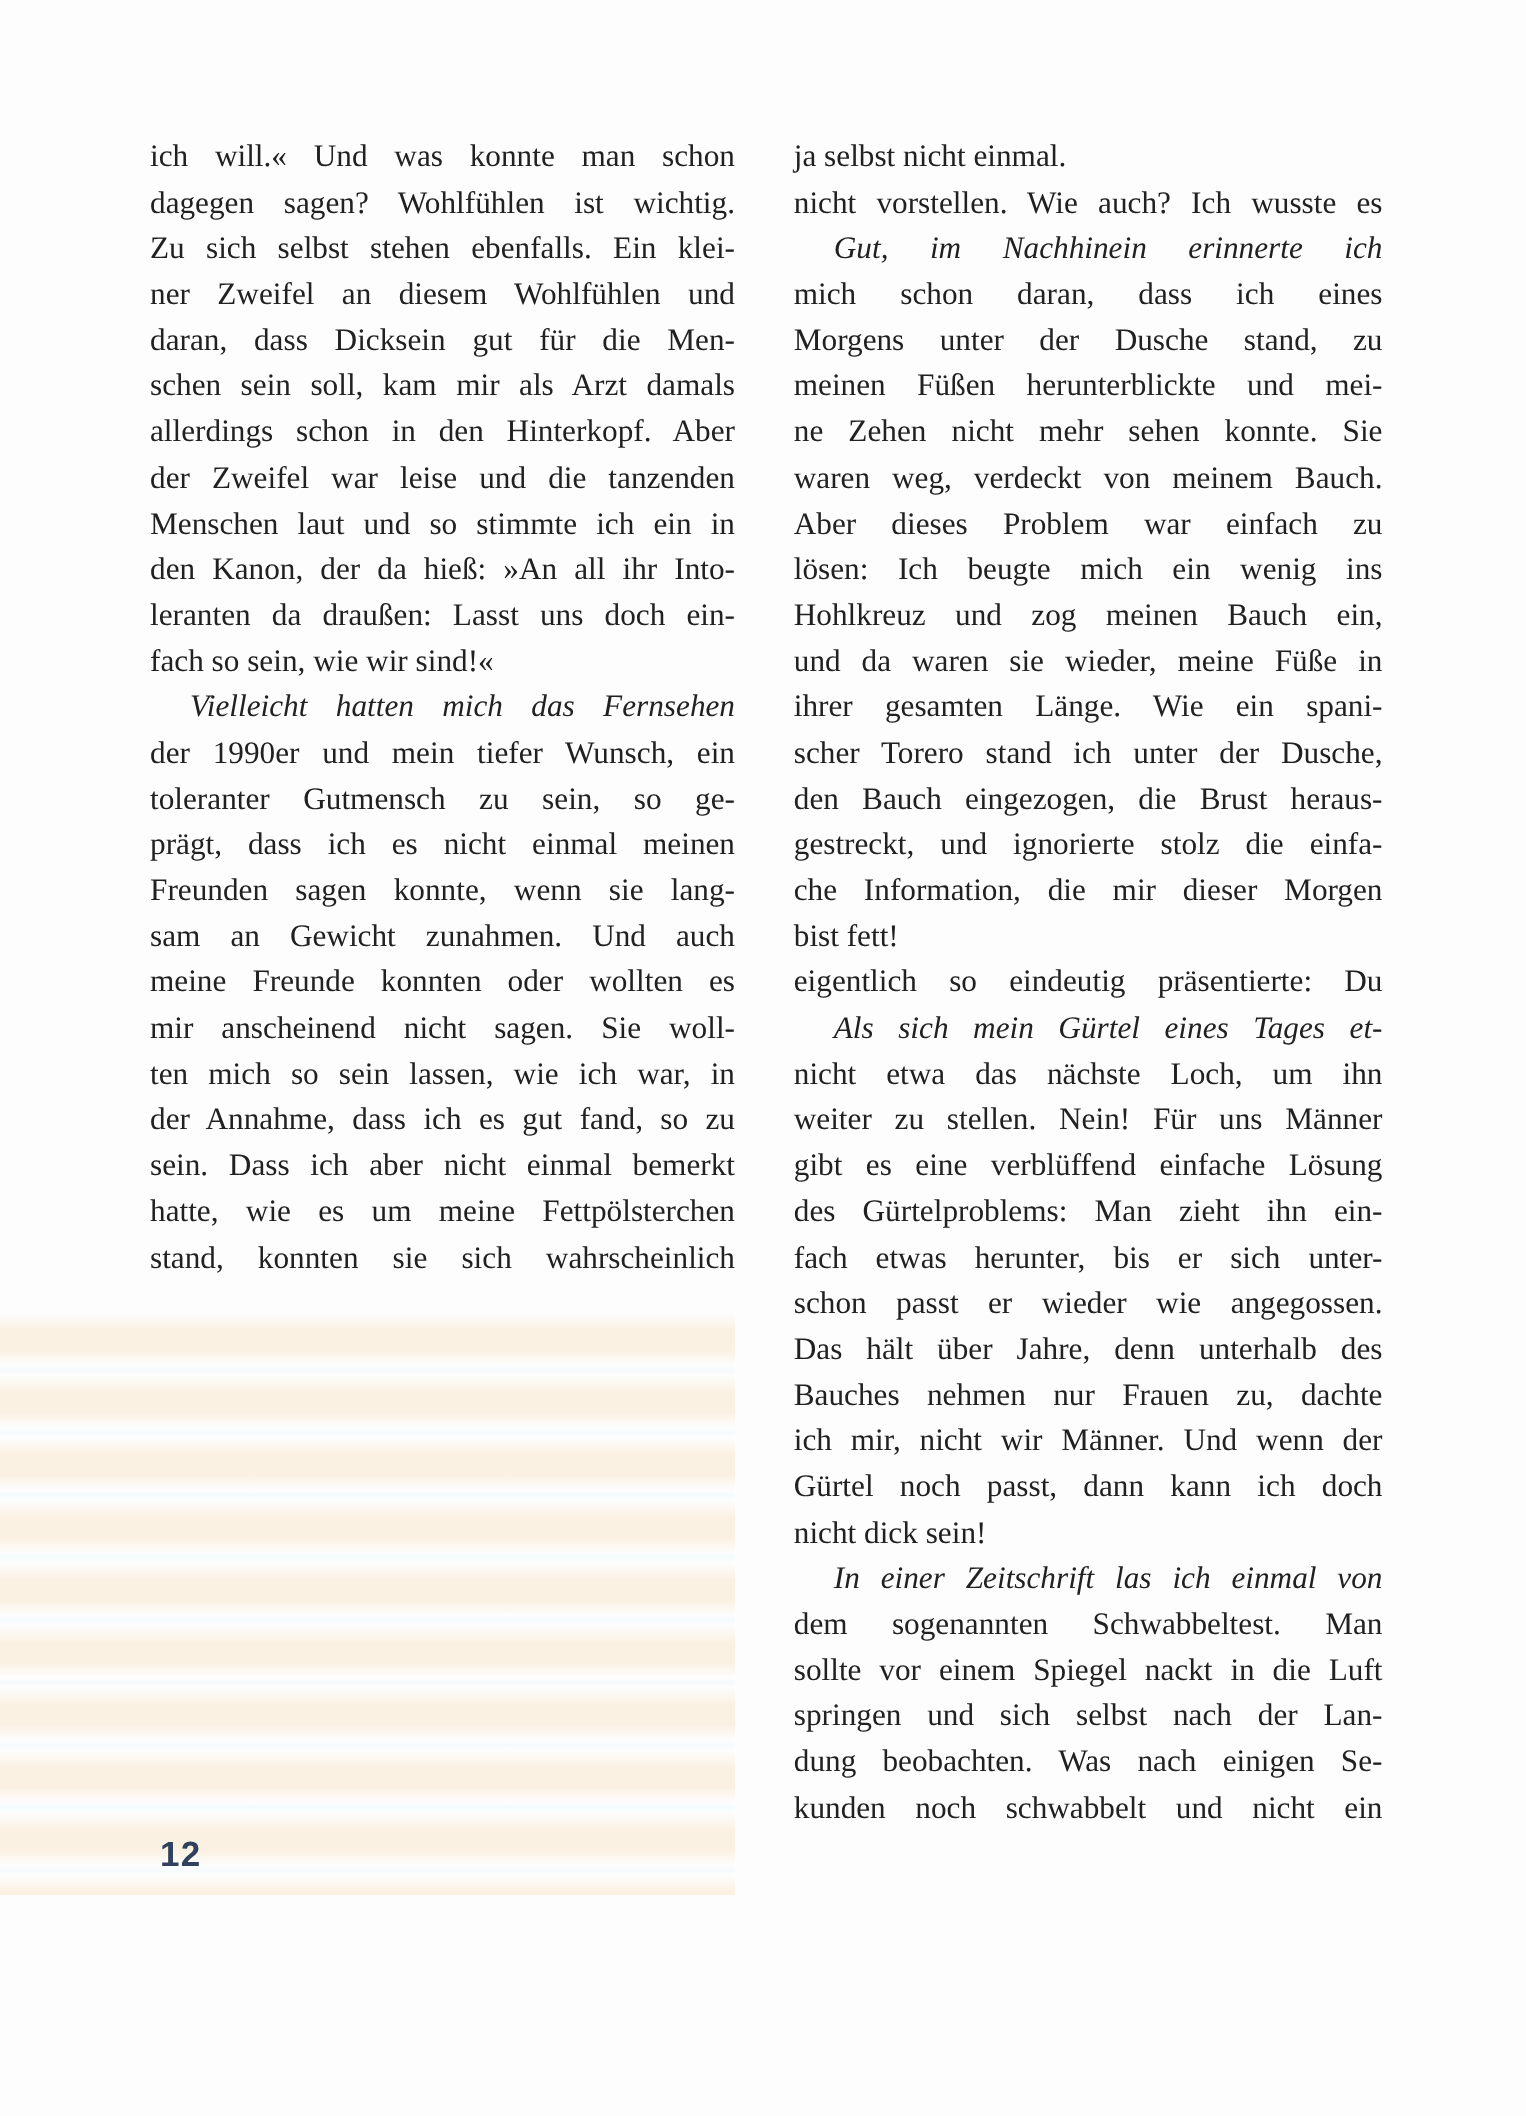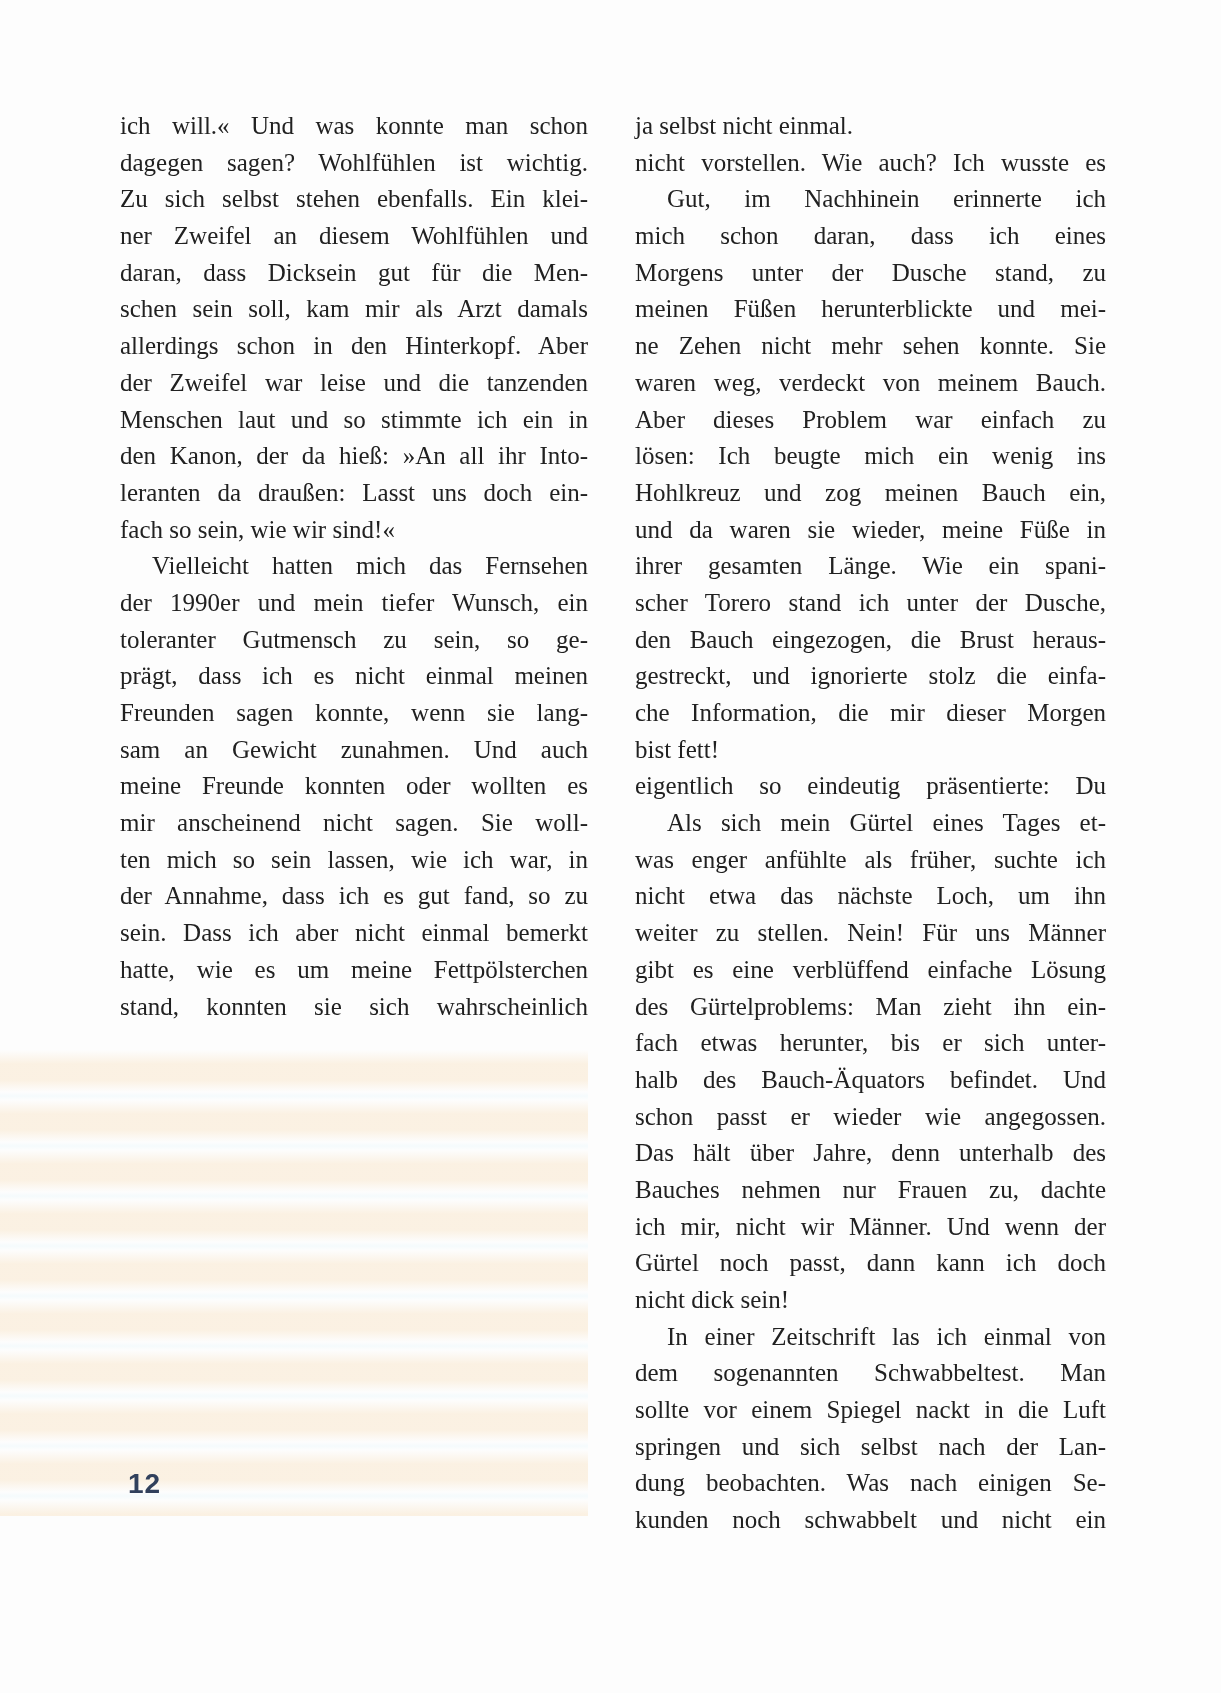--- a/index.html
+++ b/index.html
@@ -49,20 +49,21 @@
     text-align: left;
     overflow: visible;
     white-space: normal;
   }
   .line.just {
     text-align: justify;
     text-align-last: justify;
   }
   .line.indent {
     text-indent: 32px;
+    font-style: italic;
   }
   .page-number {
     position: absolute;
     left: 128px;
     top: 1468px;
     font-family: "Liberation Sans", sans-serif;
     font-weight: bold;
     font-size: 28px;
     letter-spacing: 1px;
     color: var(--pagenum, #31405c);
@@ -114,27 +115,25 @@
       <div class="line just">Hohlkreuz und zog meinen Bauch ein,</div>
       <div class="line just">und da waren sie wieder, meine Füße in</div>
       <div class="line just">ihrer gesamten Länge. Wie ein spani-</div>
       <div class="line just">scher Torero stand ich unter der Dusche,</div>
       <div class="line just">den Bauch eingezogen, die Brust heraus-</div>
       <div class="line just">gestreckt, und ignorierte stolz die einfa-</div>
       <div class="line just">che Information, die mir dieser Morgen</div>
       <div class="line">bist fett!</div>
       <div class="line just">eigentlich so eindeutig präsentierte: Du</div>
       <div class="line just indent">Als sich mein Gürtel eines Tages et-</div>
-      <div class="line just">was enger anfühlte als früher, suchte ich</div>
       <div class="line just">nicht etwa das nächste Loch, um ihn</div>
       <div class="line just">weiter zu stellen. Nein! Für uns Männer</div>
       <div class="line just">gibt es eine verblüffend einfache Lösung</div>
       <div class="line just">des Gürtelproblems: Man zieht ihn ein-</div>
       <div class="line just">fach etwas herunter, bis er sich unter-</div>
-      <div class="line just">halb des Bauch-Äquators befindet. Und</div>
       <div class="line just">schon passt er wieder wie angegossen.</div>
       <div class="line just">Das hält über Jahre, denn unterhalb des</div>
       <div class="line just">Bauches nehmen nur Frauen zu, dachte</div>
       <div class="line just">ich mir, nicht wir Männer. Und wenn der</div>
       <div class="line just">Gürtel noch passt, dann kann ich doch</div>
       <div class="line">nicht dick sein!</div>
       <div class="line just indent">In einer Zeitschrift las ich einmal von</div>
       <div class="line just">dem sogenannten Schwabbeltest. Man</div>
       <div class="line just">sollte vor einem Spiegel nackt in die Luft</div>
       <div class="line just">springen und sich selbst nach der Lan-</div>

